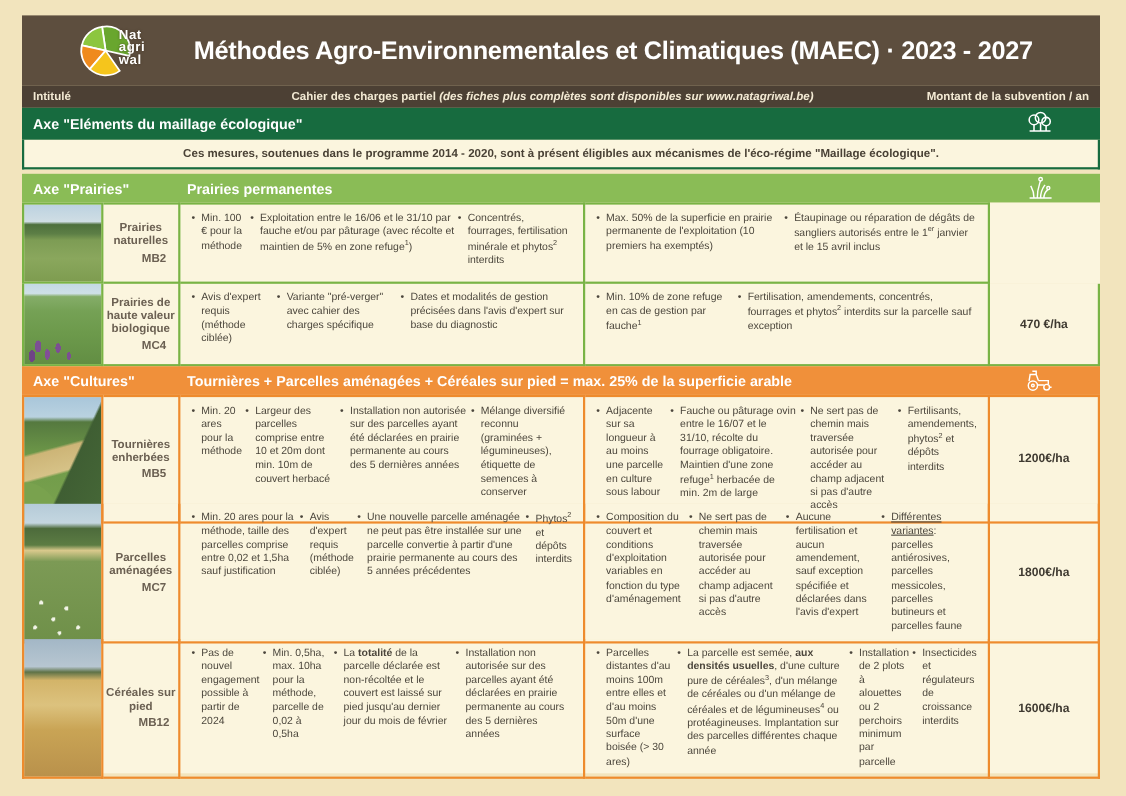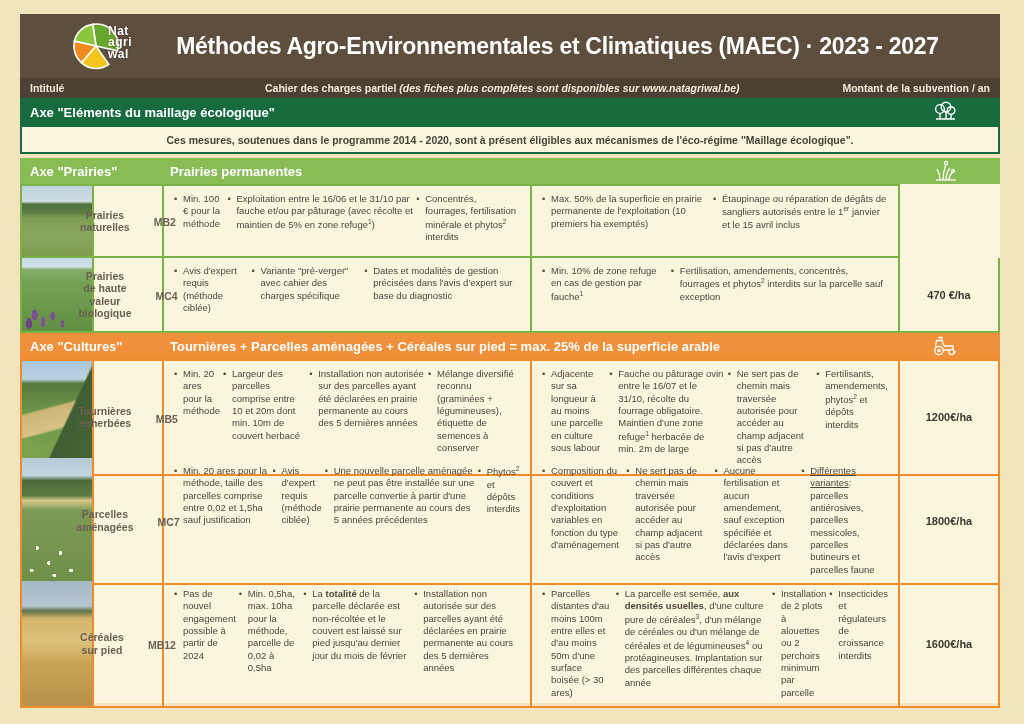--- a/index.html
+++ b/index.html
@@ -39,21 +39,21 @@
   .gap4{height:4px;}
 
   
   .row{display:grid;grid-template-columns:74px 70px 368px 368px 1fr;background:var(--cream);}
   .cell{border:2px solid var(--bc);border-left:0;}
   .cell:first-child{border-left:2px solid var(--bc);}
   .rows .row + .row .cell{border-top:0;}
   .rows-green{--bc:var(--gb);}
   .rows-orange{--bc:var(--ob);}
 
-  .name{display:flex;flex-direction:row;align-items:center;justify-content:center;text-align:center;color:var(--name);font-weight:bold;font-size:10.5px;line-height:1.15;padding:2px;}
+  .name{display:flex;flex-direction:column;align-items:center;justify-content:center;text-align:center;color:var(--name);font-weight:bold;font-size:10.5px;line-height:1.15;padding:2px;}
   .mcode{margin-top:3px;margin-left:24px;}
   .specs{list-style:none;padding:7px 10px;font-size:9.5px;color:var(--text);line-height:1.3;display:flex;flex-direction:row;justify-content:center;gap:3px;}
   .specs li{position:relative;padding-left:9px;}
   .specs li::before{content:"\2022";position:absolute;left:0;top:0;}
   .specs sup{font-size:.7em;}
   .specs u{text-underline-offset:1px;}
   .price{display:flex;align-items:center;justify-content:center;font-weight:bold;font-size:11px;color:var(--price);}
 
   
   .photo{background-size:cover;}

